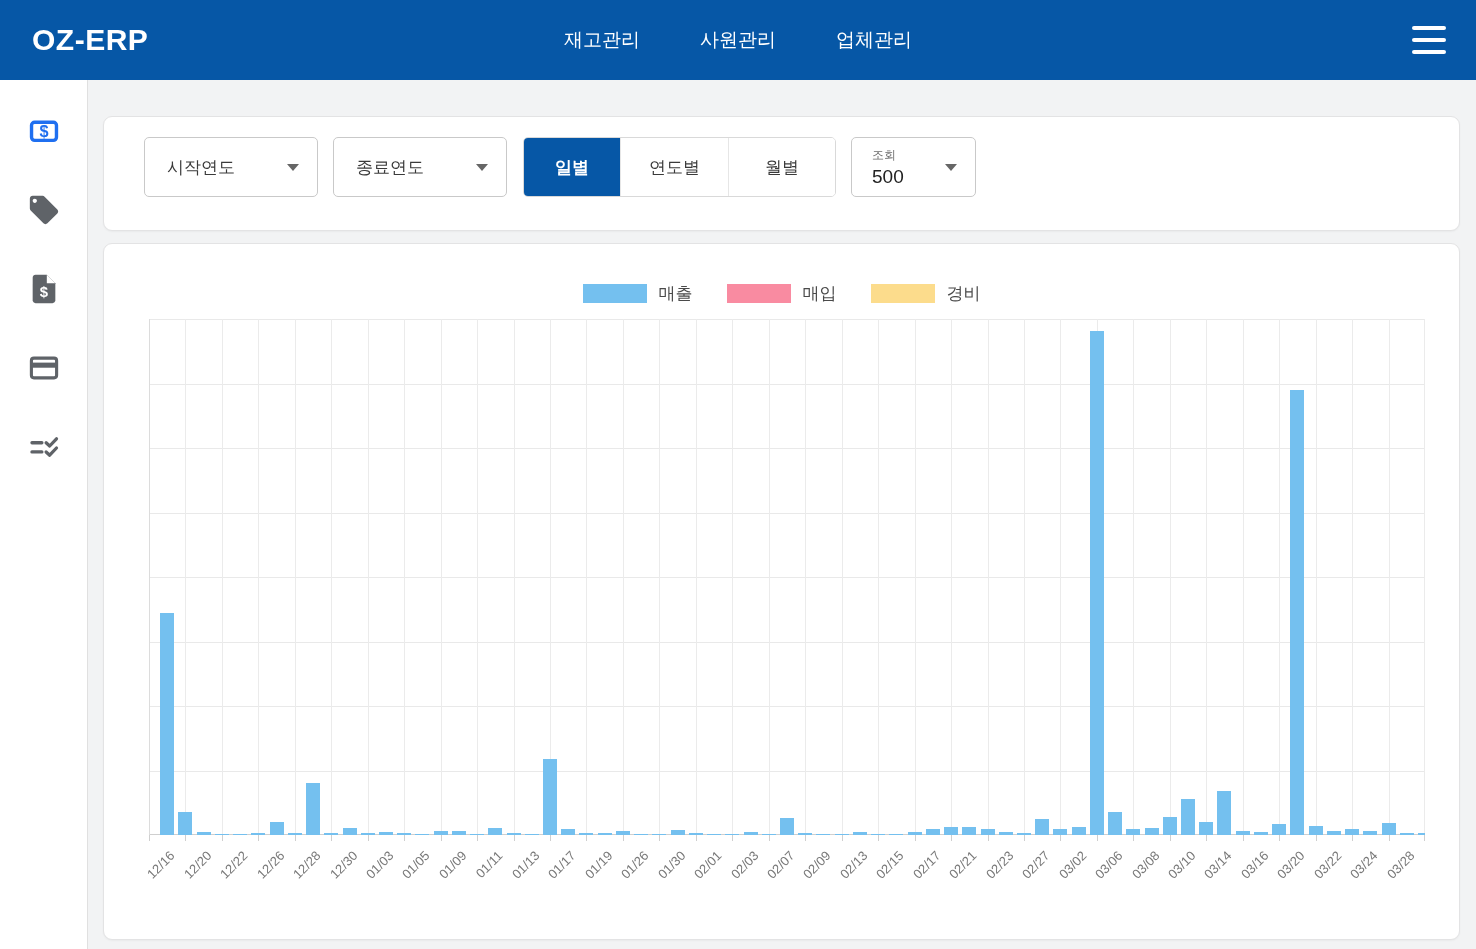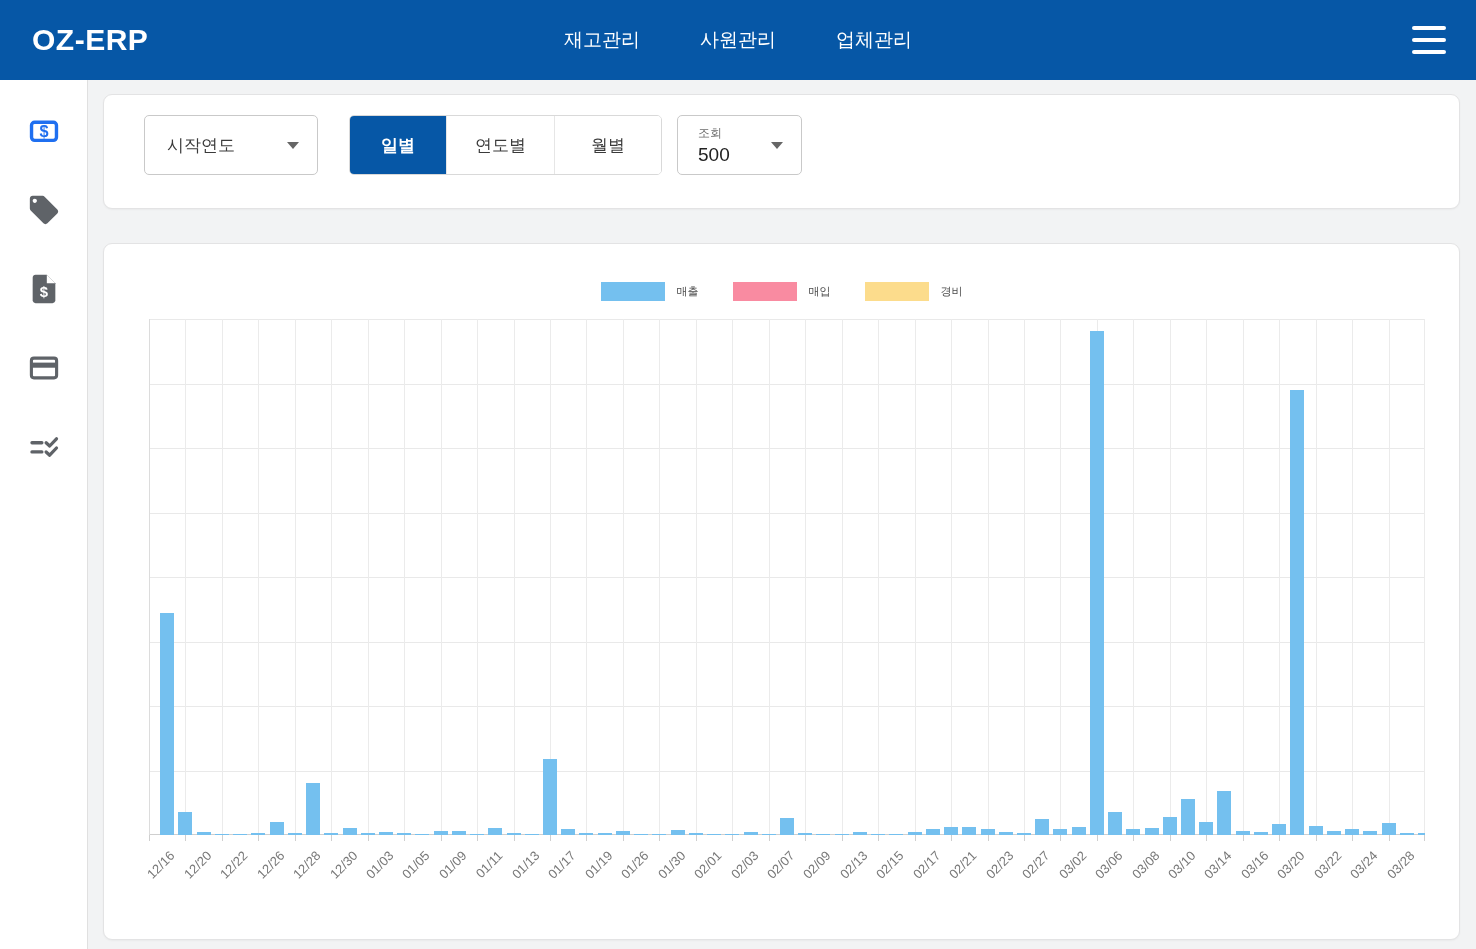--- a/index.html
+++ b/index.html
@@ -21,21 +21,21 @@
 
   
   .sidebar { position:absolute; left:0; top:80px; width:88px; height:869px; background:#fff;
     border-right:1px solid #e0e0e0; display:flex; flex-direction:column; align-items:center;
     padding-top:34px; gap:45px; }
   .side-icon { width:34px; height:34px; display:flex; align-items:center; justify-content:center; cursor:pointer; }
 
   
   .card { position:absolute; background:#fff; border:1px solid #e3e3e4; border-radius:9px;
     box-shadow:0 1px 2px rgba(0,0,0,.04); }
-  .filter-card { left:103px; top:94px; width:1357px; height:115px; }
+  .filter-card { left:103px; top:116px; width:1357px; height:115px; }
   .chart-card  { left:103px; top:243px; width:1357px; height:697px; }
 
   
   .filter-row { position:absolute; left:40px; top:20px; display:flex; align-items:flex-start; }
   .select { position:relative; height:60px; border:1px solid #c9c9c9; border-radius:5px;
     background:#fff; display:flex; align-items:center; cursor:pointer; }
   .select-year { width:174px; padding-left:22px; font-size:17px; color:#3a3a3a; }
   .caret { position:absolute; right:18px; top:50%; margin-top:-3px; width:0; height:0;
     border-left:6px solid transparent; border-right:6px solid transparent; border-top:7px solid #666; }
   .gap15 { width:15px; } .gap16 { width:16px; }
@@ -48,21 +48,21 @@
   .select-limit { width:125px; }
   .limit-inner { padding-left:20px; display:flex; flex-direction:column; justify-content:center; gap:2px; }
   .limit-label { font-size:12px; color:#6d6d6d; }
   .limit-value { font-size:19px; color:#222; }
 
   
   .legend { position:absolute; left:0; top:38px; width:100%; display:flex; justify-content:center;
     align-items:center; gap:34px; }
   .legend-item { display:flex; align-items:center; gap:12px; cursor:pointer; }
   .legend-swatch { width:64px; height:19px; display:inline-block; }
-  .legend-text { font-size:11px; color:#4a4a4a;text-align:right; }
+  .legend-text { font-size:17px; color:#4a4a4a;text-align:right; }
 
   
   .plot { position:absolute; left:45px; top:75px; width:1276px; height:516px; overflow:hidden; }
   .hline { position:absolute; left:0; width:100%; height:1px; background:#e9e9e9; }
   .hline.base { background:#cfcfcf; }
   .vline { position:absolute; top:0; width:1px; height:100%; background:#ebebeb; }
   .vline.first { background:#dcdcdc; }
   .bar { position:absolute; width:14px; border-radius:0; }
   .xaxis { position:absolute; left:45px; top:591px; width:1276px; height:80px; }
   .xtick { position:absolute; top:0; width:1px; height:6px; background:#cfcfcf; }
@@ -121,20 +121,24 @@
   </div>
 </div>
 
 <div class="card filter-card">
   <div class="filter-row">
     <div class="select select-year">
       <span>시작연도</span>
       <span class="caret"></span>
     </div>
     <div class="gap15"></div>
+    <div class="select select-year">
+      <span>종료연도</span>
+      <span class="caret"></span>
+    </div>
     <div class="gap16"></div>
     <div class="toggle-group">
       <div class="toggle-btn t1 active">일별</div>
       <div class="toggle-btn t3">연도별</div>
       <div class="toggle-btn t2">월별</div>
     </div>
     <div class="gap15"></div>
     <div class="select select-limit">
       <div class="limit-inner">
         <span class="limit-label">조회</span>

